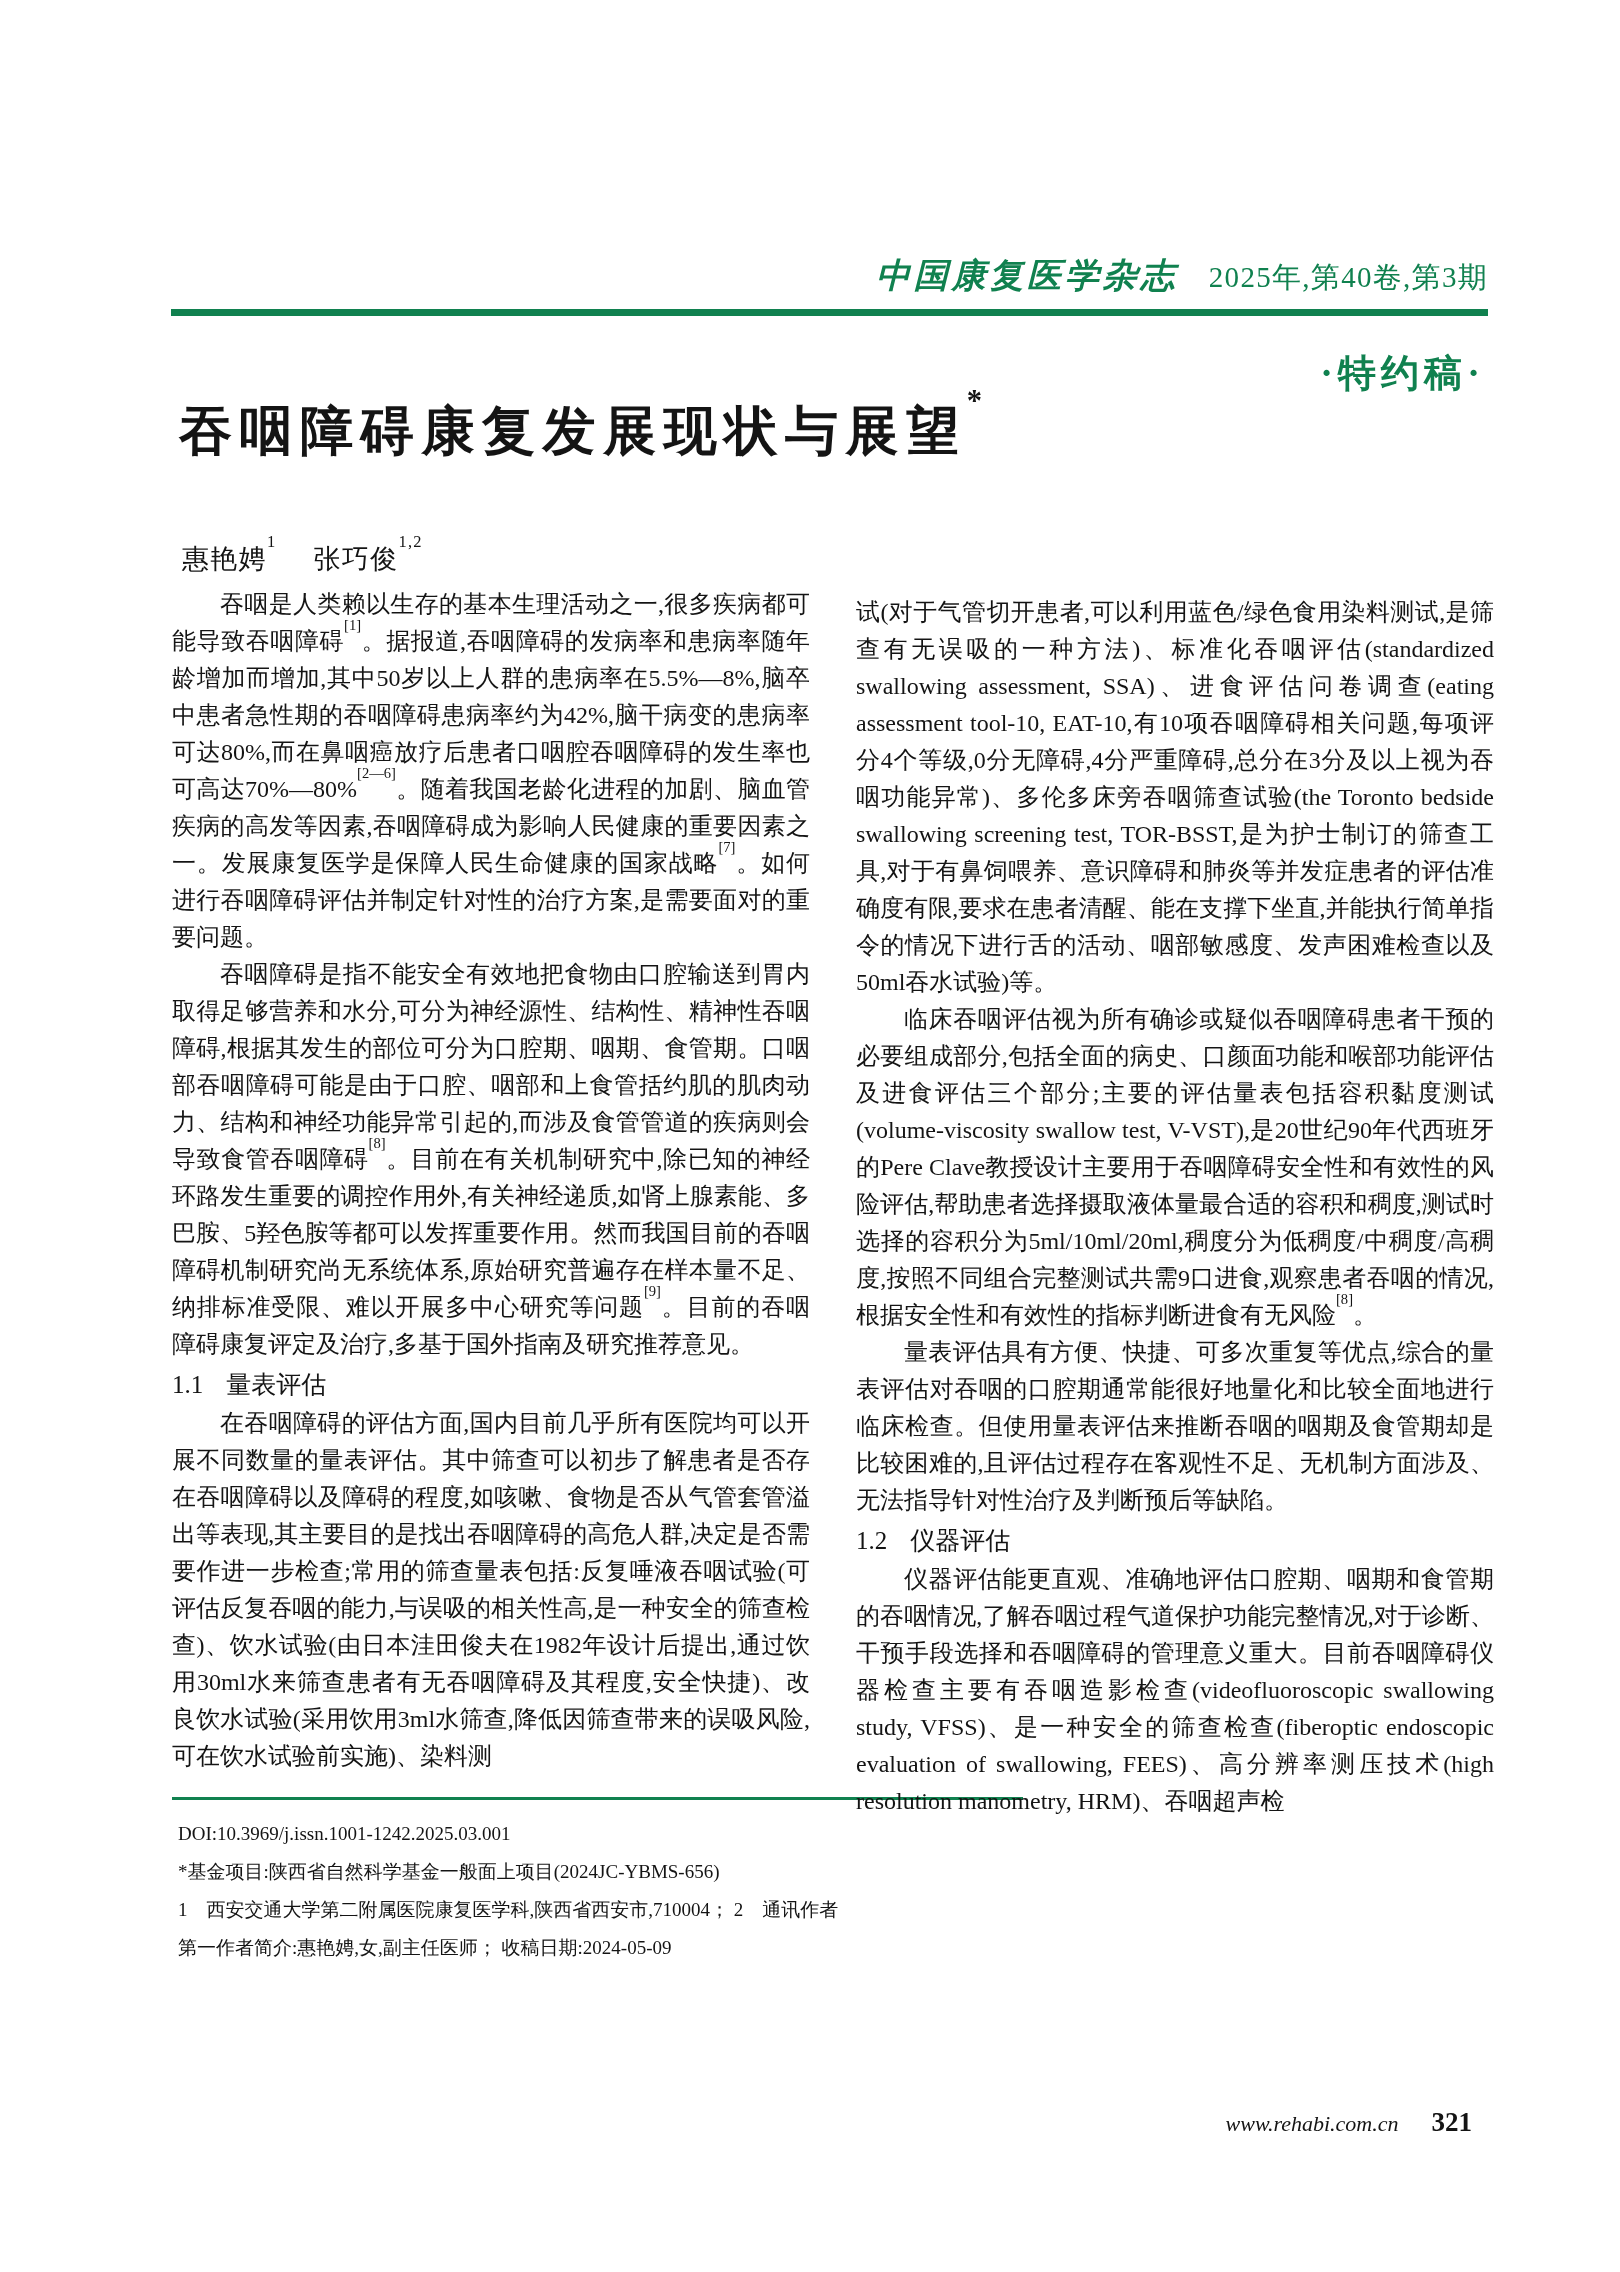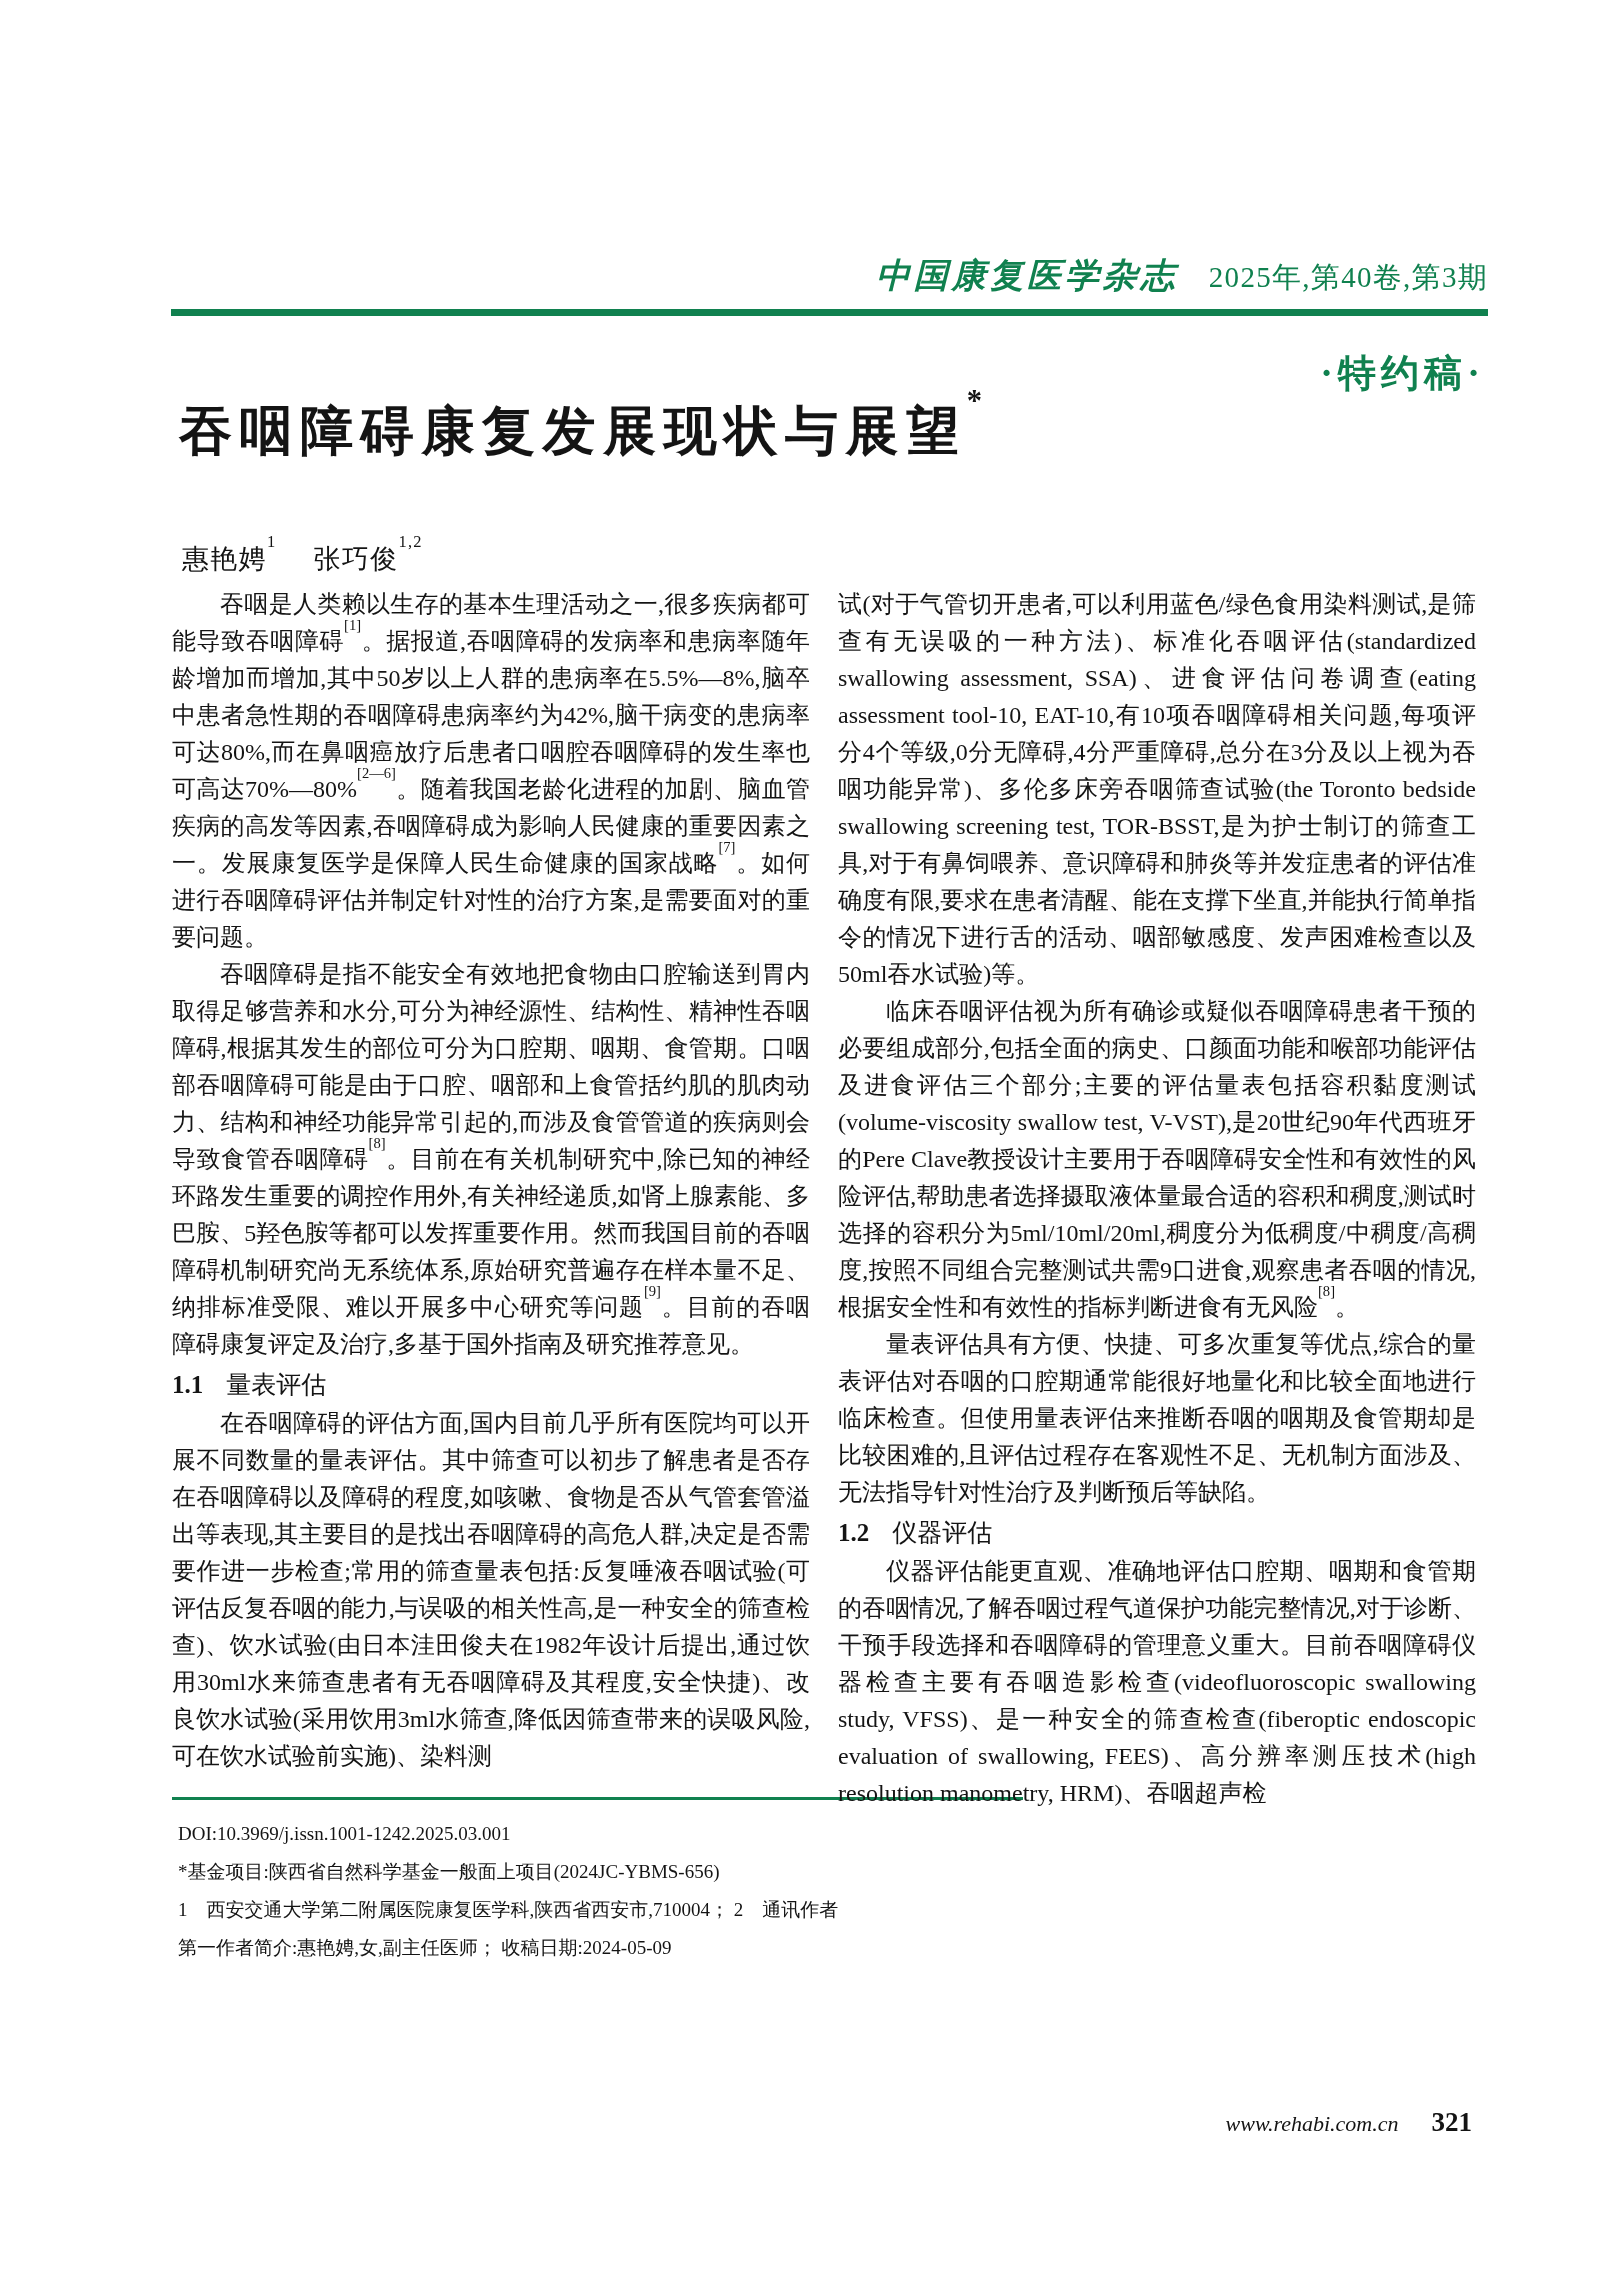--- a/index.html
+++ b/index.html
@@ -29,32 +29,32 @@
   .title .title-mark{ font-size:30.5px; position:relative; top:-19px; letter-spacing:0; }
   .authors{ position:absolute; left:182px; top:541px; font-size:27px; letter-spacing:1.3px; }
   .author{ margin-right:37px; }
   .au-sup{ font-size:16.5px; position:relative; top:-11.4px; }
   
   .col{
     position:absolute; top:586px; width:638px;
     font-size:24px; line-height:37px; text-align:justify;
   }
   .col-left{ left:172px; }
-  .col-right{ left:838px; }
+  .col-right{ left:856px;margin-top:8px; }
   p.para{ margin:0; text-indent:2em; }
   p.para.noindent{ text-indent:0; }
   sup.ref{ font-size:14.6px; position:relative; top:-10.2px; line-height:0; }
   .sec-h1{
     font-family:"Liberation Sans","DejaVu Sans",sans-serif;
     color:var(--green); font-weight:bold; font-size:25px; line-height:37px;
     margin:16.5px 0 7.6px 0;
   }
   .sec-h2{ font-size:25px; line-height:37px; margin:2.5px 0 2.5px 0; }
   .sec-h1 .h-num{ margin-right:25.4px; }
-  .sec-h2 .h-num{ font-weight:bold; margin-right:23px; }
+  .sec-h2 .h-num{ font-weight:normal; margin-right:23px; }
   
   .footnote-rule{ width:851px; height:3.2px; background:var(--green); margin:21.6px 0 18px 0; }
   p.fn{ margin:6px; font-size:19px; line-height:32px; text-align:left; text-indent:0; white-space:nowrap;}
   
   .page-footer{ position:absolute; right:160px; top:2107px; white-space:nowrap; }
   .site{ font-style:italic; font-size:22px; margin-right:33px; }
   .pageno{ font-weight:bold; font-size:27px; }
 </style>
 </head>
 <body>

